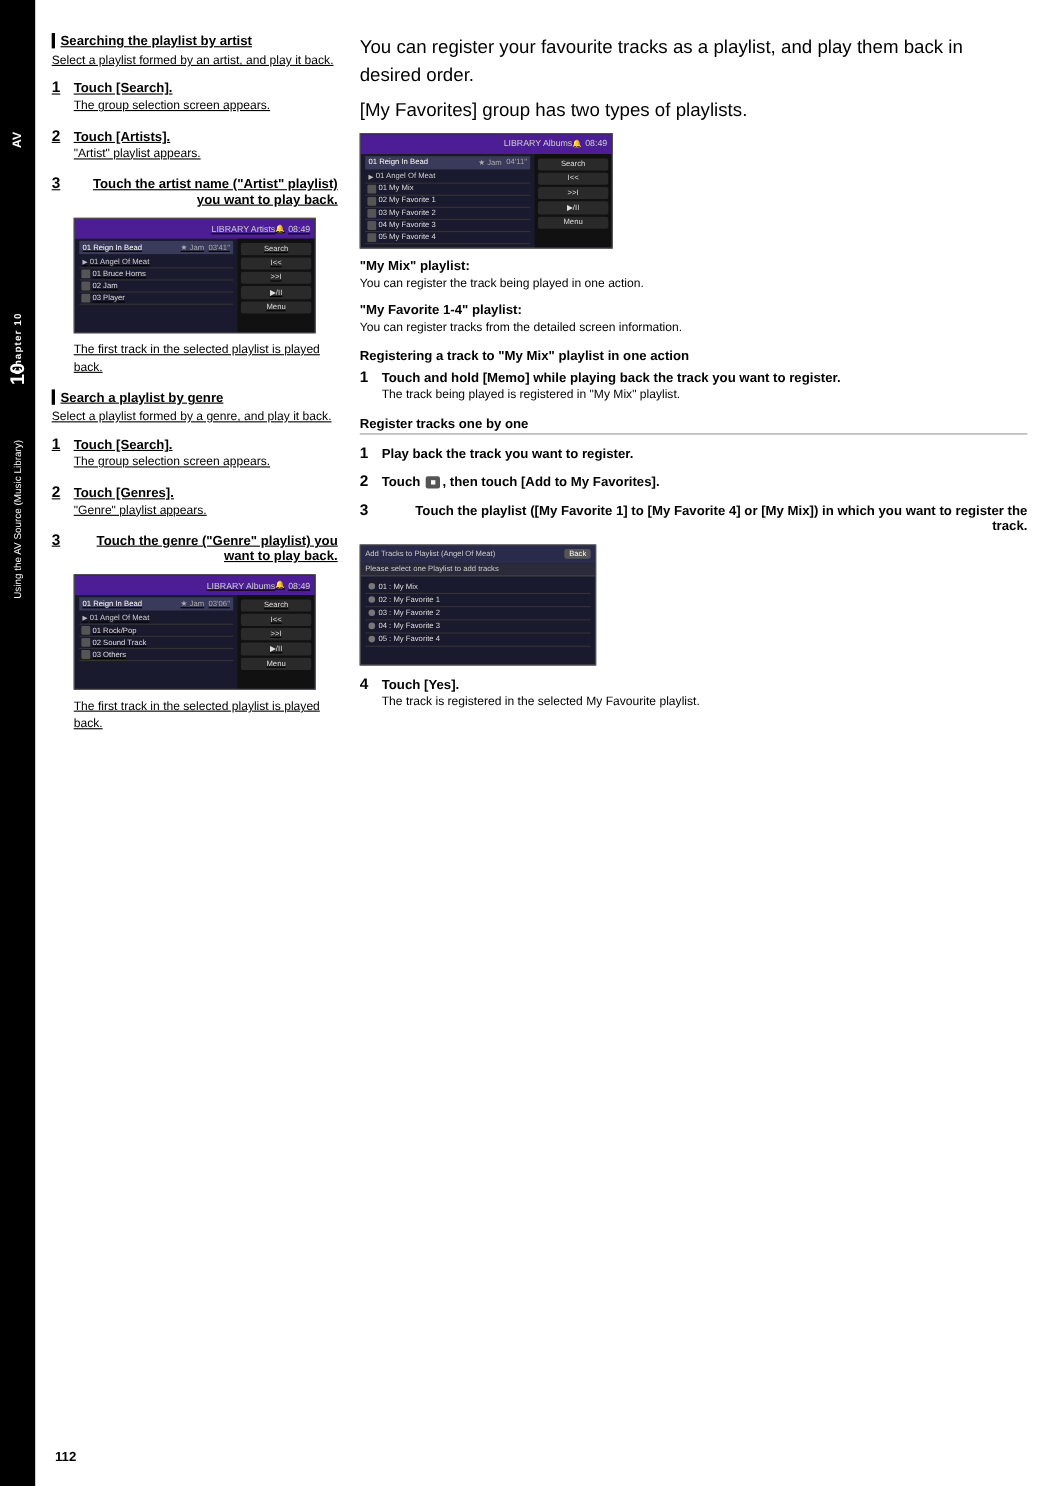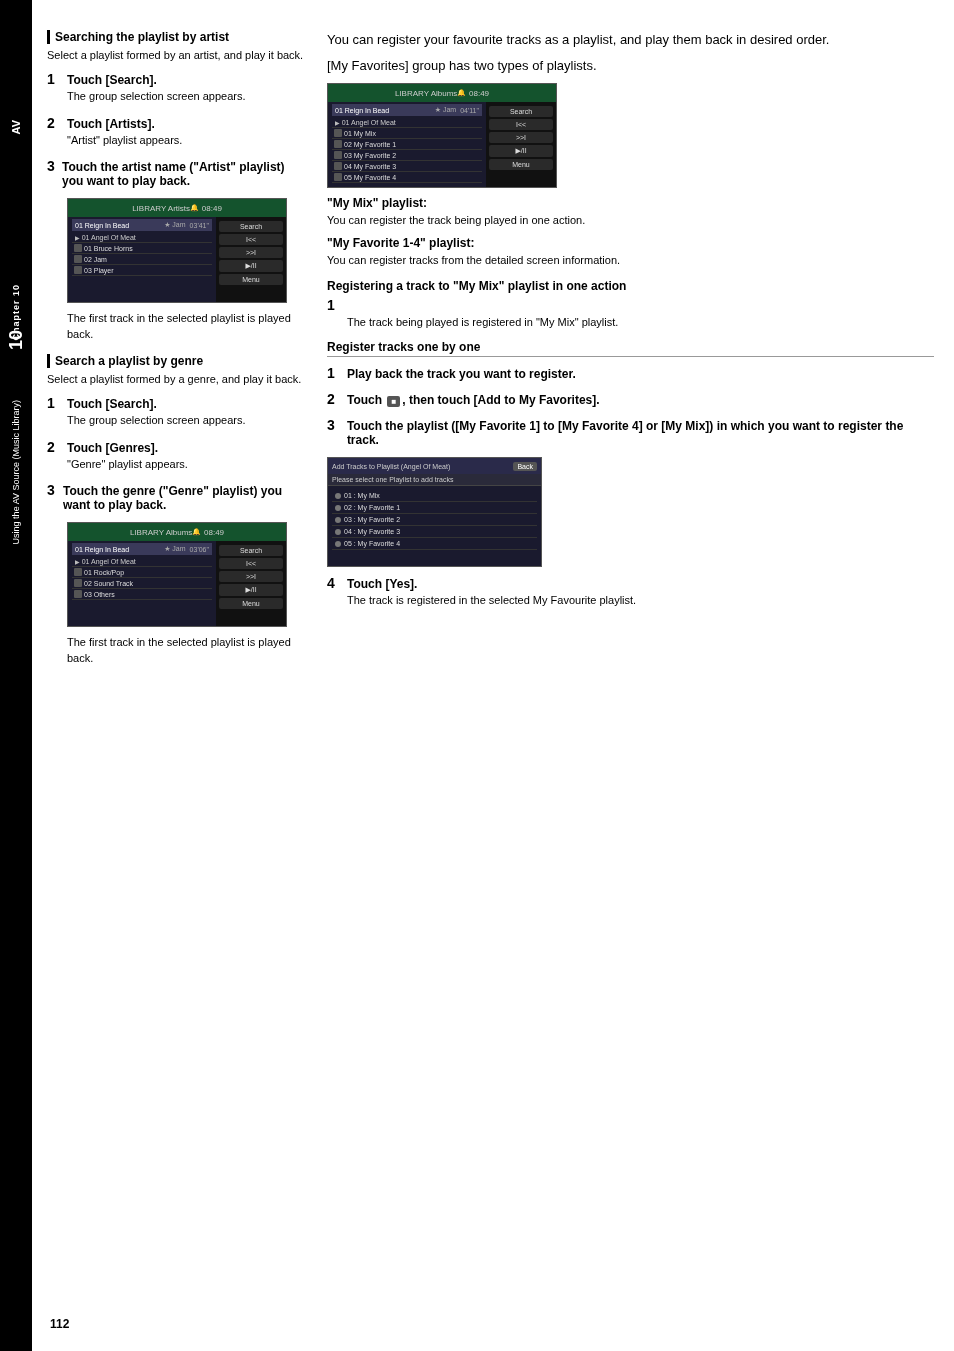--- a/index.html
+++ b/index.html
@@ -76,20 +76,21 @@
     .main-content {
       flex: 1;
       padding: 20px 20px 20px 15px;
       display: flex;
       gap: 20px;
     }
 
     .left-column {
       flex: 0 0 260px;
       padding-top: 10px;
+      text-decoration: underline;
     }
 
     .right-column {
       flex: 1;
       padding-top: 10px;
     }
 
     
     .section-header {
       font-size: 12px;
@@ -145,28 +146,28 @@
       border: 1px solid #555;
       background: #1a1a2e;
       margin: 8px 0 8px 20px;
       width: 220px;
       height: 105px;
       overflow: hidden;
       position: relative;
     }
 
     .screen-top-bar {
-      background: #14532d;
+      background: #4c1d95;
       height: 18px;
       display: flex;
       align-items: center;
       padding: 0 4px;
       font-size: 8px;
       color: #ccc;
-      justify-content: center;
+      justify-content: flex-end;
     }
 
     .screen-body {
       display: flex;
       height: calc(100% - 18px);
     }
 
     .screen-track-list {
       flex: 1;
       padding: 2px 4px;
@@ -212,21 +213,21 @@
     .page-section-title {
       font-size: 17px;
       font-weight: bold;
       margin-bottom: 8px;
       padding-bottom: 4px;
       border-bottom: 2px solid #000;
       line-height: 1.2;
     }
 
     .intro-text {
-      font-size: 13px;
+      font-size: 17px;
       margin-bottom: 6px;
       line-height: 1.5;
     }
 
     .subsection-title {
       font-size: 12px;
       font-weight: bold;
       margin-top: 10px;
       margin-bottom: 4px;
     }
@@ -283,21 +284,21 @@
 
     
     .page-number {
       position: absolute;
       bottom: 20px;
       left: 50px;
       font-size: 12px;
       font-weight: bold;
     }
 
-    .bold { font-weight: bold; }
+    .bold { font-weight: bold; text-align: right; }
 
     .step-container {
       margin-bottom: 10px;
     }
 
     .step-header {
       display: flex;
       align-items: baseline;
       gap: 4px;
     }
@@ -553,20 +554,21 @@
       <div class="section-subtext">You can register the track being played in one action.</div>
 
       <div class="subsection-title-quotes">"My Favorite 1-4" playlist:</div>
       <div class="section-subtext">You can register tracks from the detailed screen information.</div>
 
       <div class="subsection-title">Registering a track to "My Mix" playlist in one action</div>
 
       <div class="step-container">
         <div class="step-header">
           <span class="step-number">1</span>
+          <span class="step-label bold">Touch and hold [Memo] while playing back the track you want to register.</span>
         </div>
         <div class="step-detail">The track being played is registered in "My Mix" playlist.</div>
       </div>
 
       <div class="register-section-title">Register tracks one by one</div>
 
       <div class="step-container">
         <div class="step-header">
           <span class="step-number">1</span>
           <span class="step-label bold">Play back the track you want to register.</span>

